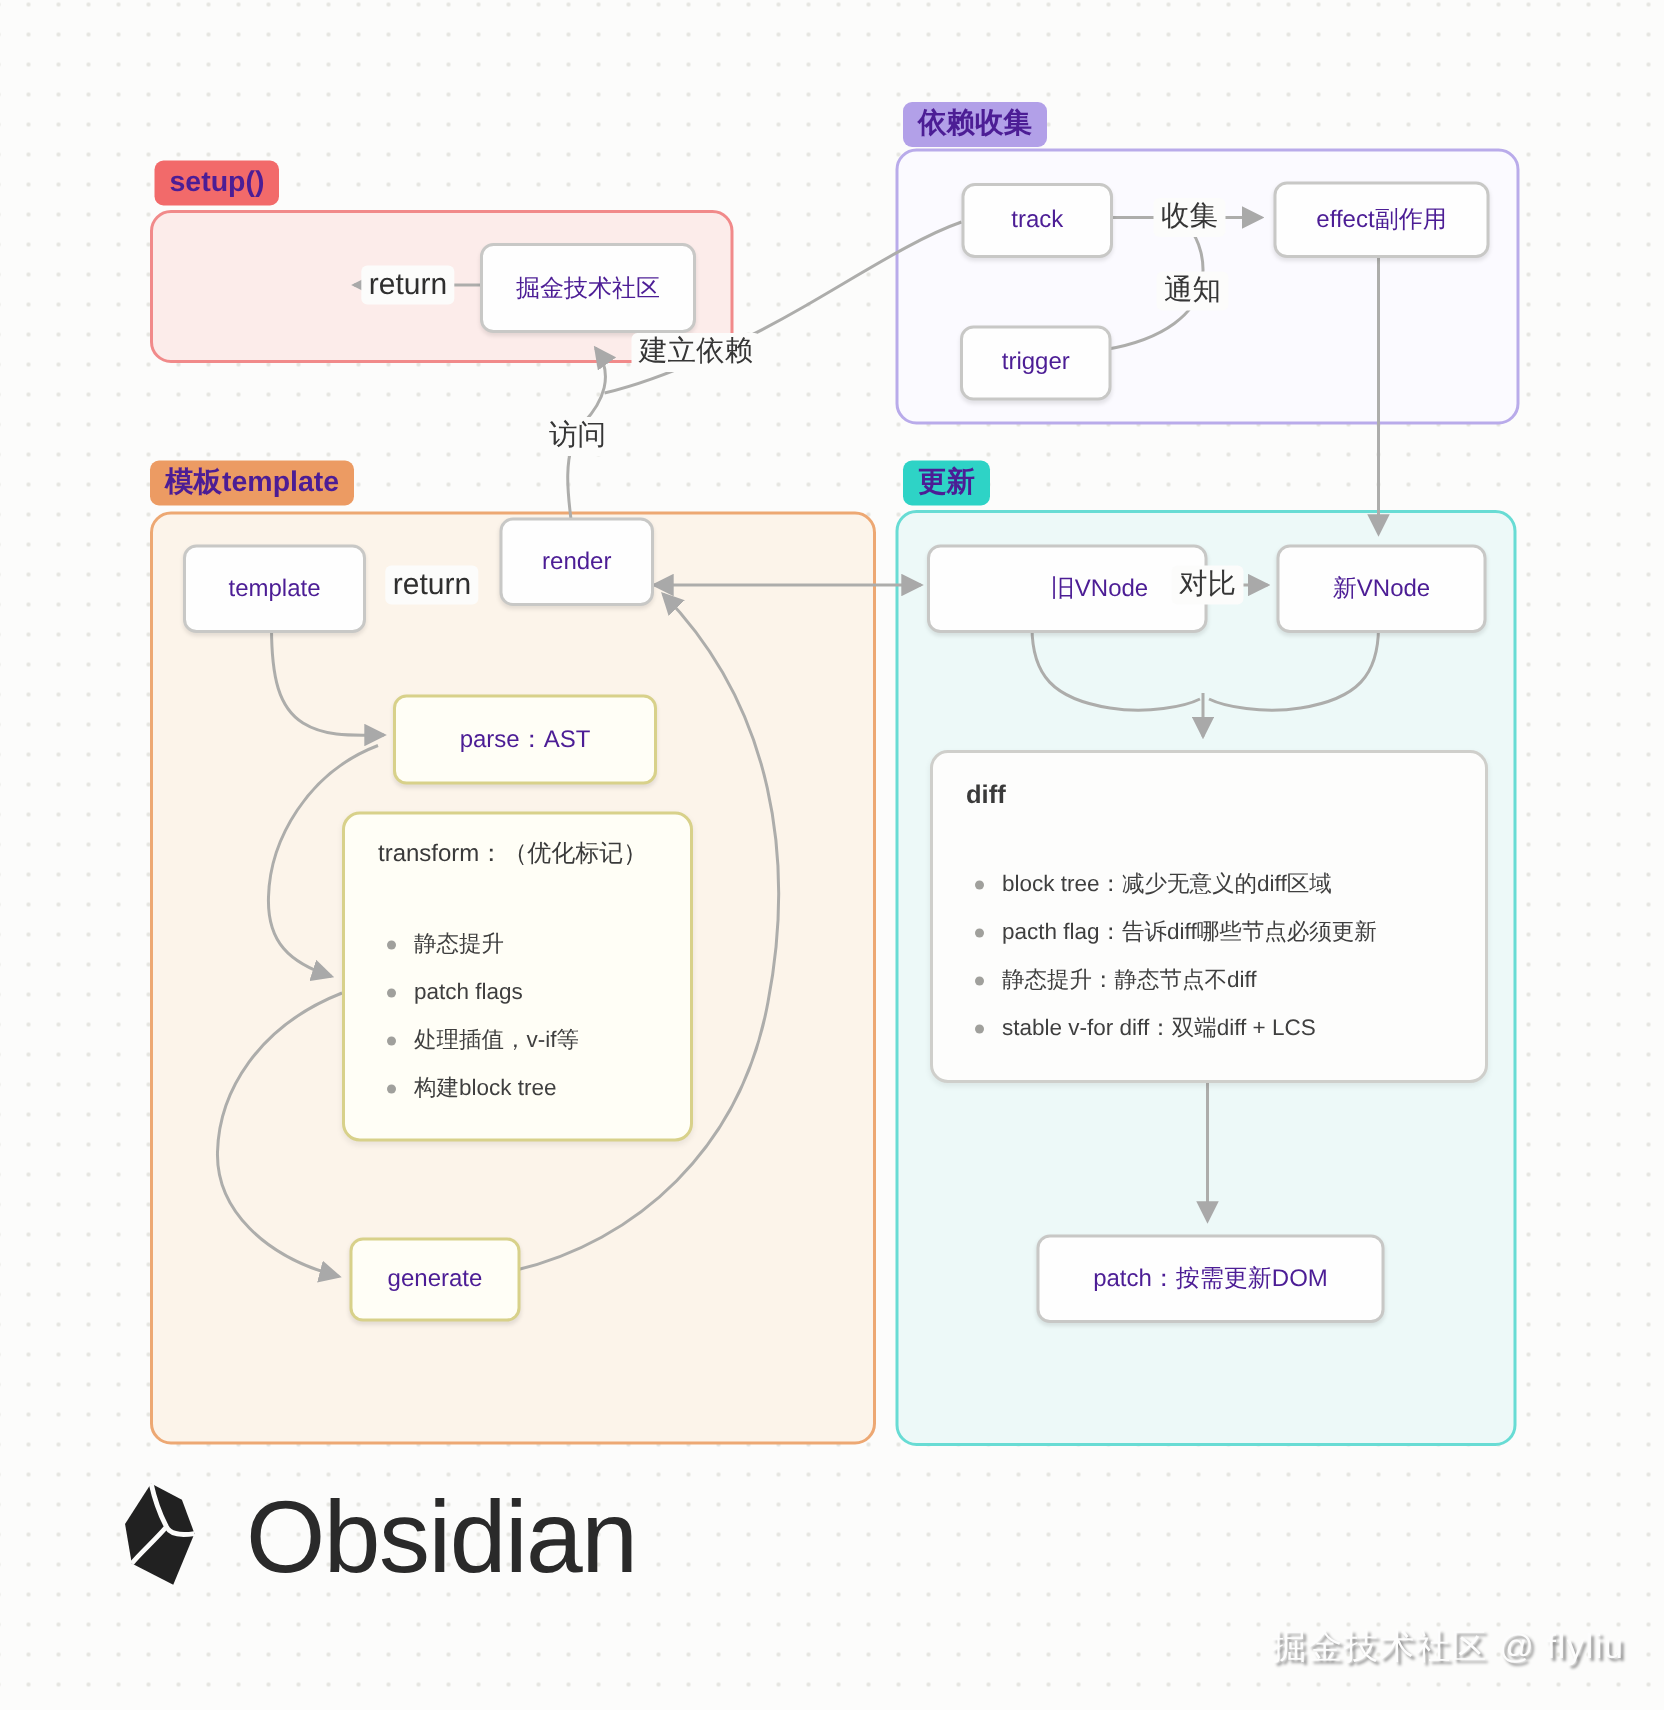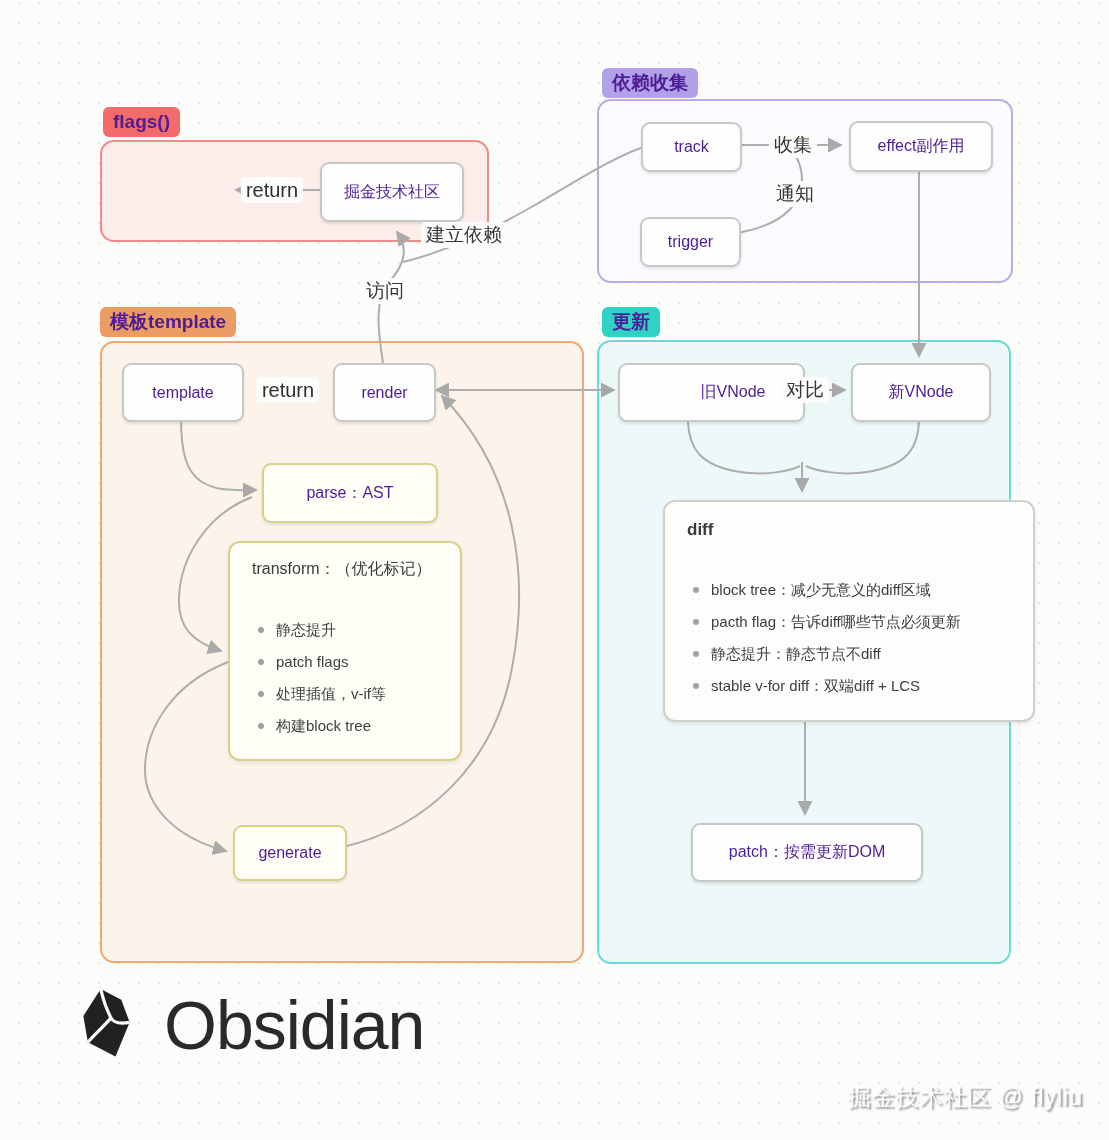--- a/index.html
+++ b/index.html
@@ -101,57 +101,57 @@
       <path d="M 802 462 L 802 491" marker-end="url(#arw)"></path>
       <path d="M 805 718 L 805 814" marker-end="url(#arw)"></path>
     </g>
   </svg>
 
   <div class="node" style="left:320px;top:162px;width:140px;height:56px;">掘金技术社区</div>
   <div class="node" style="left:641px;top:122px;width:97px;height:46px;">track</div>
   <div class="node" style="left:849px;top:121px;width:140px;height:47px;">effect副作用</div>
   <div class="node" style="left:640px;top:217px;width:97px;height:46px;">trigger</div>
   <div class="node" style="left:122px;top:363px;width:118px;height:55px;">template</div>
-  <div class="node" style="left:333px;top:363px;width:99px;height:55px;">render</div>
+  <div class="node" style="left:333px;top:345px;width:99px;height:55px;">render</div>
   <div class="node" style="left:618px;top:363px;width:140px;height:55px;padding-left:43px;">旧VNode</div>
   <div class="node" style="left:851px;top:363px;width:136px;height:55px;">新VNode</div>
   <div class="node" style="left:691px;top:823px;width:228px;height:55px;">patch：按需更新DOM</div>
 
   <div class="node yellow" style="left:262px;top:463px;width:172px;height:56px;">parse：AST</div>
   <div class="node yellow" style="left:233px;top:825px;width:110px;height:52px;">generate</div>
 
   <div class="card yellow" style="left:228px;top:541px;width:230px;height:216px;">
     <h3 class="card-title">transform：（优化标记）</h3>
     <ul>
       <li>静态提升</li>
       <li>patch flags</li>
       <li>处理插值，v-if等</li>
       <li>构建block tree</li>
     </ul>
   </div>
 
-  <div class="card" style="left:620px;top:500px;width:368px;height:218px;margin-left:43px;">
+  <div class="card" style="left:620px;top:500px;width:368px;height:218px;">
     <h3 class="card-title bold">diff</h3>
     <ul>
       <li>block tree：减少无意义的diff区域</li>
       <li>pacth flag：告诉diff哪些节点必须更新</li>
       <li>静态提升：静态节点不diff</li>
       <li>stable v-for diff：双端diff + LCS</li>
     </ul>
   </div>
 
   <span class="edge-label en" style="left:272px;top:190px;">return</span>
   <span class="edge-label en" style="left:288px;top:390px;">return</span>
   <span class="edge-label" style="left:385px;top:291px;">访问</span>
   <span class="edge-label" style="left:464px;top:235px;">建立依赖</span>
   <span class="edge-label" style="left:793px;top:145px;">收集</span>
   <span class="edge-label" style="left:795px;top:194px;">通知</span>
   <span class="edge-label" style="left:805px;top:390px;">对比</span>
 
-  <span class="pill p-setup" style="left:103px;top:107px;">flags()</span>
+  <span class="pill p-setup" style="left:103px;top:107px;">setup()</span>
   <span class="pill p-dep" style="left:602px;top:68px;">依赖收集</span>
   <span class="pill p-tpl" style="left:100px;top:307px;">模板template</span>
   <span class="pill p-upd" style="left:602px;top:307px;">更新</span>
 
   <div class="brand">
     <span>
       <svg width="66" height="72" viewBox="0 0 100 112">
         <path d="M34 3 L66 20 L79 55 L57 108 L14 86 L7 45 Z" fill="#212121"></path>
         <path d="M34 3 C 40 30 47 42 50 48 C 53 54 62 58 79 55 M50 48 C 38 62 24 74 14 86" stroke="#fcfcfb" stroke-width="5" fill="none"></path>
       </svg>

